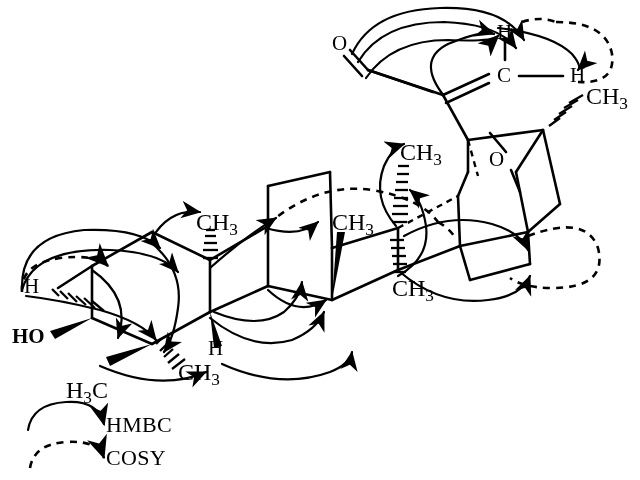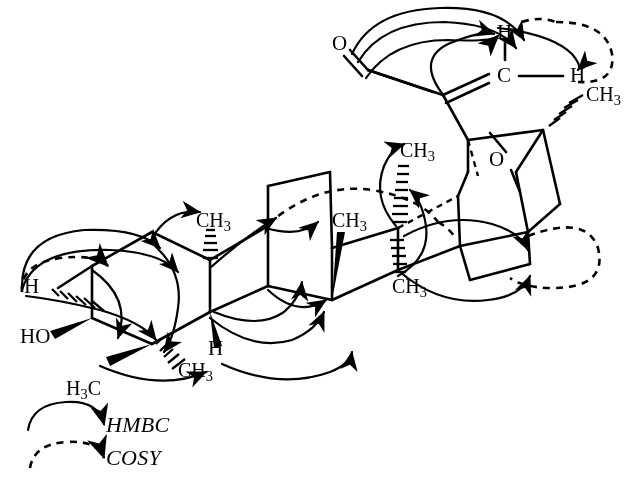--- a/index.html
+++ b/index.html
@@ -16,24 +16,24 @@
   .cosy{stroke:#000;fill:none;stroke-width:2.6;
         stroke-dasharray:7 6;stroke-linecap:butt;}
   .wedge{fill:#000;stroke:none;}
   .hashline{stroke:#000;stroke-width:2.3;stroke-linecap:butt;}
   .arrowhead{fill:#000;stroke:none;}
   .atom-label{position:absolute;color:#000;white-space:nowrap;
               font-family:"Liberation Serif","DejaVu Serif",serif;
               line-height:1;}
   .atom-label .sub{font-size:0.72em;vertical-align:-0.28em;}
   .lbl-lg{font-size:21px;}
-  .lbl-md{font-size:20px;}
+  .lbl-md{font-size:24px;}
   .legend-label{position:absolute;font-size:22px;color:#000;
                 font-family:"Liberation Serif","DejaVu Serif",serif;
-                letter-spacing:0.3px;white-space:nowrap;font-style:italic;}
+                letter-spacing:0.3px;white-space:nowrap;}
 </style>
 </head>
 <body>
 
 <div id="canvas">
 
   <svg id="struct" viewBox="0 0 640 480">
     <defs>
       <marker id="ah" markerWidth="11" markerHeight="11" refX="8.5" refY="4" orient="auto" markerUnits="strokeWidth">
         <path class="arrowhead" d="M0,0 L9,4 L0,8 L2.6,4 Z"></path>
@@ -220,21 +220,21 @@
   <div class="atom-label lbl-md" style="left:400px;top:140px;">CH<span class="sub">3</span></div>
 
   <div class="atom-label lbl-md" style="left:332px;top:210px;">CH<span class="sub">3</span></div>
 
   <div class="atom-label lbl-md" style="left:196px;top:210px;">CH<span class="sub">3</span></div>
 
   <div class="atom-label lbl-md" style="left:392px;top:276px;">CH<span class="sub">3</span></div>
 
   <div class="atom-label lbl-lg" style="left:24px;top:276px;">H</div>
 
-  <div class="atom-label lbl-lg" style="left:20px;top:326px;">HO</div>
+  <div class="atom-label lbl-lg" style="left:12px;top:326px;font-weight:bold;">HO</div>
 
   <div class="atom-label lbl-md" style="left:66px;top:350px;margin-top:28px;">H<span class="sub">3</span>C</div>
 
   <div class="atom-label lbl-lg" style="left:208px;top:338px;">H</div>
 
   <div class="atom-label lbl-md" style="left:178px;top:360px;">CH<span class="sub">3</span></div>
 
   <div class="legend-label" style="left:106px;top:412px;">HMBC</div>
 
   <div class="legend-label" style="left:106px;top:445px;">COSY</div>

